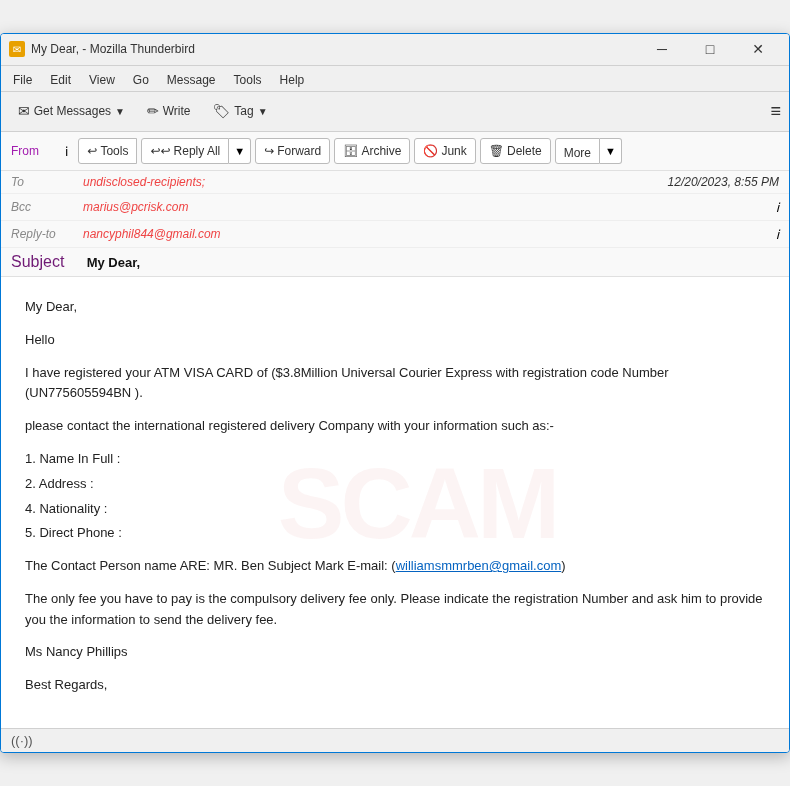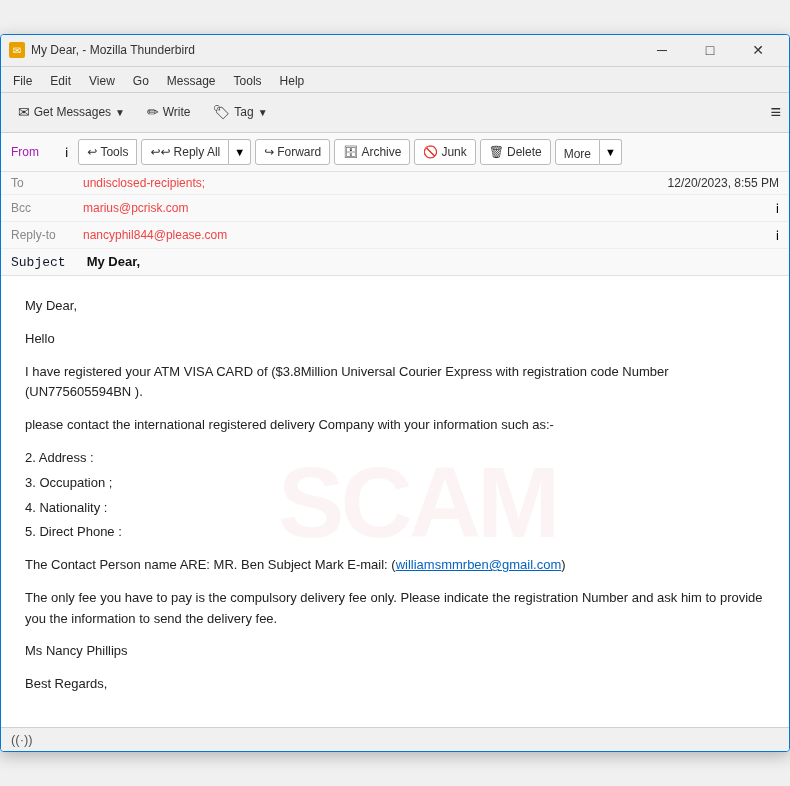--- a/index.html
+++ b/index.html
@@ -140,29 +140,30 @@
       height: 26px;
     }
     .etb-group { display: flex; }
     .etb-group .etb-btn { border-radius: 3px 0 0 3px; }
     .field-row {
       display: flex;
       padding: 4px 10px;
       font-size: 12px;
       align-items: center;
       border-bottom: 1px solid #eee;
+      font-style: italic;
     }
     .field-label { color: #888; min-width: 72px; font-size: 12px; }
     .field-value { color: #ef4444; flex: 1; }
     .field-date { color: #333; font-size: 12px; margin-left: auto; }
     .subject-row {
       padding: 5px 10px;
       font-size: 13px;
     }
-    .subject-label { color: #0f172a; min-width: 72px; display: inline-block; font-size: 13px; font-family: Liberation Mono, monospace; }
+    .subject-label { color: #701a75; min-width: 72px; display: inline-block; font-size: 16px; }
     .subject-value { font-weight: bold; color: #111; }
     
     .email-body {
       padding: 20px 24px;
       font-size: 13px;
       color: #222;
       line-height: 1.6;
       position: relative;
       min-height: 400px;
       background: #fff;
@@ -299,41 +300,41 @@
     </div>
 
     <div class="field-row">
       <span class="field-label">Bcc</span>
       <span class="field-value">marius@pcrisk.com</span>
       <span style="font-size:13px;cursor:pointer;">ℹ</span>
     </div>
 
     <div class="field-row">
       <span class="field-label">Reply-to</span>
-      <span class="field-value">nancyphil844@please.com</span>
+      <span class="field-value">nancyphil844@gmail.com</span>
       <span style="font-size:13px;cursor:pointer;">ℹ</span>
     </div>
 
     <div class="subject-row">
       <span class="subject-label">Subject</span>
       <span class="subject-value">My Dear,</span>
     </div>
   </div>
 
   <div class="email-body">
     <div class="email-body-watermark">SCAM</div>
 
     <p>My Dear,</p>
     <p>Hello</p>
     <p>I have registered your ATM VISA CARD of ($3.8Million Universal Courier Express with registration code Number (UN775605594BN ).</p>
     <p>please contact the international registered delivery Company with your information such as:-</p>
 
     <div style="margin-bottom:12px;">
+      <p class="list-item">1. Name In Full :</p>
       <p class="list-item">2. Address :</p>
-      <p class="list-item">3. Occupation ;</p>
       <p class="list-item">4. Nationality :</p>
       <p class="list-item">5. Direct Phone :</p>
     </div>
 
     <p>
       <span>The Contact Person name ARE: MR. Ben Subject Mark   E-mail: (</span><a href="#">williamsmmrben@gmail.com</a><span>)</span>
     </p>
 
     <p>The only fee you have to pay is the compulsory delivery fee only. Please indicate the registration Number and ask him to provide you the information to send the delivery fee.</p>
     <p>Ms  Nancy Phillips</p>

